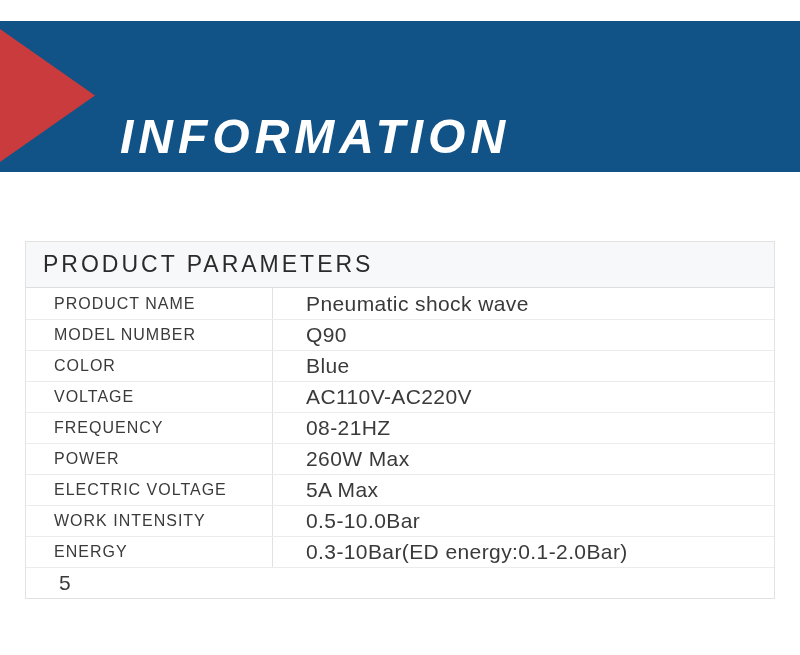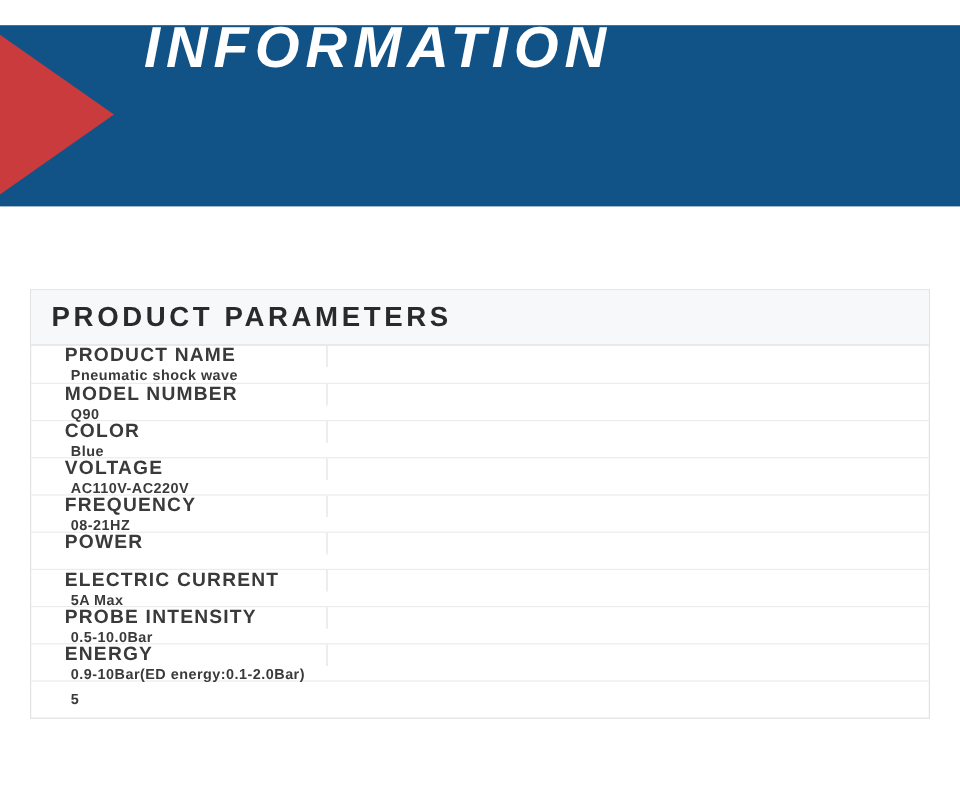--- a/index.html
+++ b/index.html
@@ -17,21 +17,21 @@
     width:800px;height:655px;
     background:#ffffff;
     overflow:hidden;
     font-family:"Liberation Sans","DejaVu Sans",sans-serif;
   }
   
   .banner{
     position:absolute;left:0;top:21px;
     width:800px;height:151px;
     background:var(--blue);
-    display:flex;align-items:flex-start;
+    display:flex;align-items:flex-end;
   }
   .banner-arrow{
     position:absolute;left:0;top:0;
     width:100px;height:180px;
     pointer-events:none;
   }
   .banner-title{
     position:relative;
     margin-left:120px;
     transform:translateY(-8px);
@@ -42,21 +42,20 @@
     letter-spacing:5px;
     white-space:nowrap;
   }
   
   .panel{
     position:absolute;left:25px;top:241px;
     width:750px;
     box-sizing:border-box;
     border:1px solid var(--border-outer);
     background:#ffffff;
-    font-weight:bold;
   }
   .panel-header{
     height:46px;
     background:var(--header-bg);
     border-bottom:1px solid #dedede;
     display:flex;align-items:center;
     padding-left:17px;
     box-sizing:border-box;
   }
   .panel-title{
@@ -65,39 +64,38 @@
     color:var(--title-dark);
     white-space:nowrap;
   }
   .spec-table{display:block;}
   .spec-row{
     display:flex;
     height:31px;
     align-items:stretch;
     border-top:1px solid var(--border-inner);
     box-sizing:border-box;
-    flex-direction:column;
   }
   .spec-row:first-child{border-top:none;}
   .spec-label{
     width:247px;
     box-sizing:border-box;
     border-right:1px solid var(--border-outer);
     display:flex;align-items:center;
     padding-left:28px;
     font-size:16px;
     letter-spacing:1px;
     color:var(--text-dark);
     white-space:nowrap;
   }
   .spec-value{
     flex:1;
     display:flex;align-items:center;
     padding-left:33px;
-    font-size:12px;
+    font-size:21px;
     letter-spacing:0.4px;
     color:var(--text-dark);
     white-space:nowrap;
   }
 </style>
 </head>
 <body>
 
 <div class="page">
 
@@ -130,32 +128,33 @@
       <div class="spec-row">
         <div class="spec-label">VOLTAGE</div>
         <div class="spec-value">AC110V-AC220V</div>
       </div>
       <div class="spec-row">
         <div class="spec-label">FREQUENCY</div>
         <div class="spec-value">08-21HZ</div>
       </div>
       <div class="spec-row">
         <div class="spec-label">POWER</div>
+        <div class="spec-value">260W Max</div>
       </div>
       <div class="spec-row">
-        <div class="spec-label">ELECTRIC CURRENT</div>
+        <div class="spec-label">ELECTRIC VOLTAGE</div>
         <div class="spec-value">5A Max</div>
       </div>
       <div class="spec-row">
-        <div class="spec-label">PROBE INTENSITY</div>
+        <div class="spec-label">WORK INTENSITY</div>
         <div class="spec-value">0.5-10.0Bar</div>
       </div>
       <div class="spec-row">
         <div class="spec-label">ENERGY</div>
-        <div class="spec-value">0.9-10Bar(ED energy:0.1-2.0Bar)</div>
+        <div class="spec-value">0.3-10Bar(ED energy:0.1-2.0Bar)</div>
       </div>
       <div class="spec-row">
         <div class="spec-value">5</div>
       </div>
 
     </div>
   </div>
 
 </div>
 

